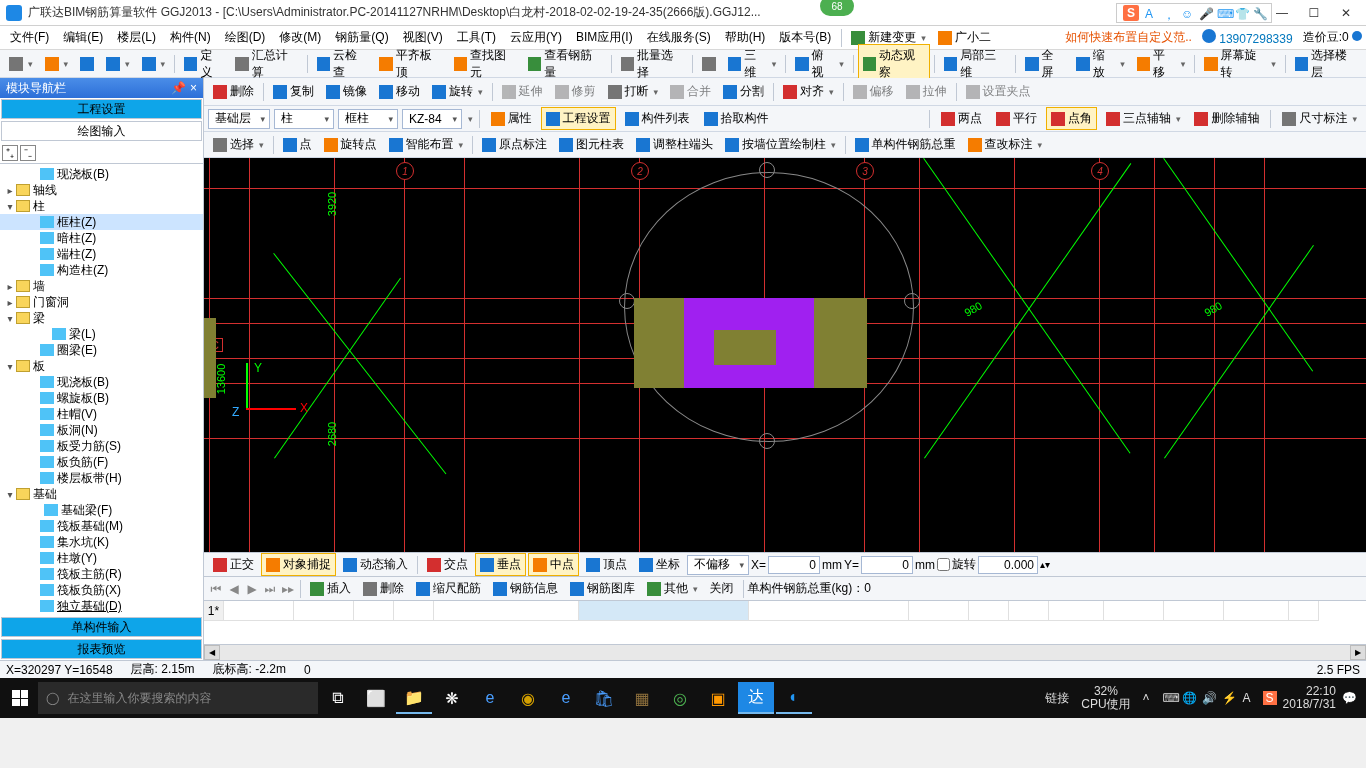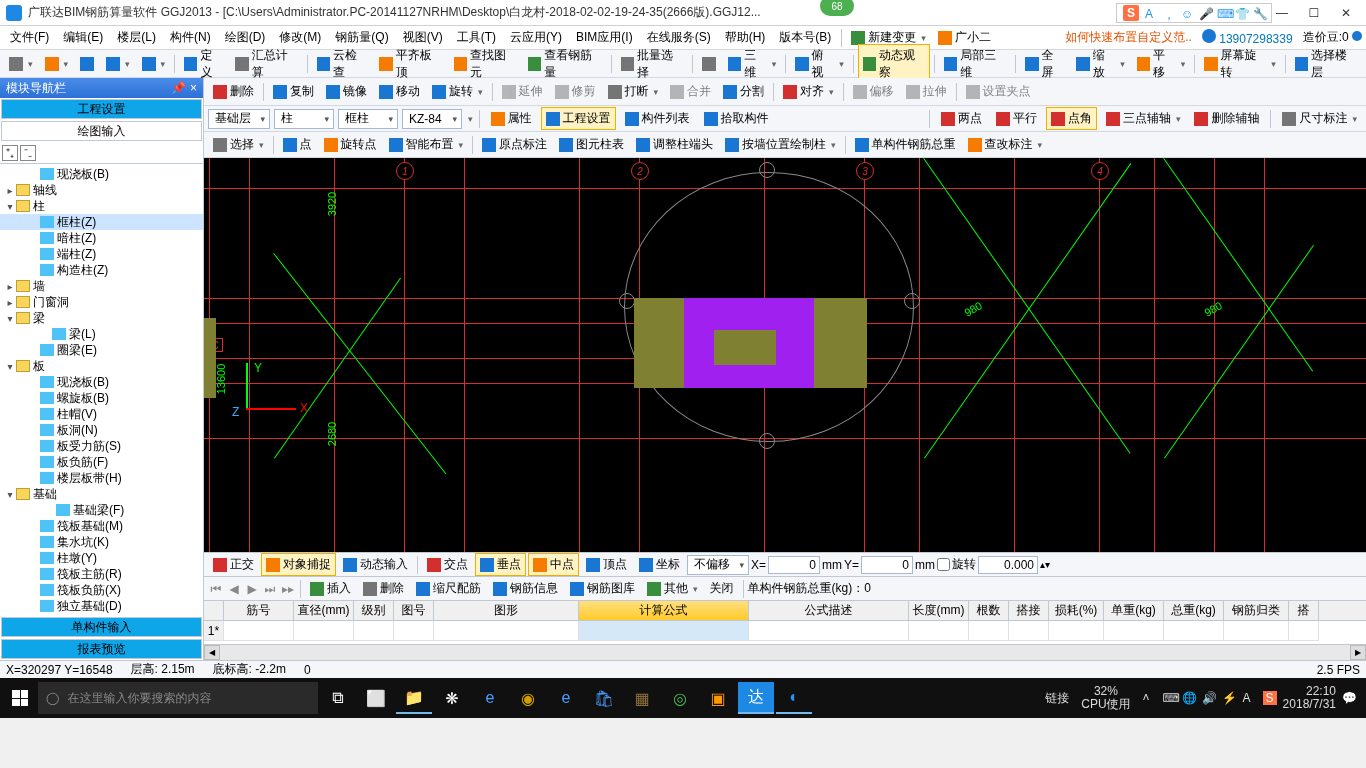--- a/index.html
+++ b/index.html
@@ -391,21 +391,21 @@
         <div class="tree-item" style="padding-left: 28px;">
           <span class="tree-toggle"></span>
           <span class="tree-icon node-icon"></span>
           <span>楼层板带(H)</span>
         </div>
         <div class="tree-item" style="padding-left: 4px;">
           <span class="tree-toggle">▾</span>
           <span class="tree-icon folder"></span>
           <span>基础</span>
         </div>
-        <div class="tree-item" style="padding-left: 44px;">
+        <div class="tree-item" style="padding-left: 32px;">
           <span class="tree-toggle"></span>
           <span class="tree-icon node-icon"></span>
           <span>基础梁(F)</span>
         </div>
         <div class="tree-item" style="padding-left: 28px;">
           <span class="tree-toggle"></span>
           <span class="tree-icon node-icon"></span>
           <span>筏板基础(M)</span>
         </div>
         <div class="tree-item" style="padding-left: 28px;">
@@ -421,21 +421,21 @@
         <div class="tree-item" style="padding-left: 28px;">
           <span class="tree-toggle"></span>
           <span class="tree-icon node-icon"></span>
           <span>筏板主筋(R)</span>
         </div>
         <div class="tree-item" style="padding-left: 28px;">
           <span class="tree-toggle"></span>
           <span class="tree-icon node-icon"></span>
           <span>筏板负筋(X)</span>
         </div>
-        <div class="tree-item" style="padding-left: 28px;">
+        <div class="tree-item" style="padding-left: 28px; text-decoration: underline;">
           <span class="tree-toggle"></span>
           <span class="tree-icon node-icon"></span>
           <span>独立基础(D)</span>
         </div>
         <div class="tree-item" style="padding-left: 28px;">
           <span class="tree-toggle"></span>
           <span>条形基础(T)</span>
         </div>
       </div>
     <div class="nav-tab">单构件输入</div>
@@ -761,38 +761,20 @@
           <span class="dd">▾</span>
         </span>
       <span class="tb-btn">
           <span>关闭</span>
         </span>
       <span class="tb-sep"></span>
       <span>单构件钢筋总重(kg)：0</span>
     </div>
 
     <div class="datatable">
-      <div class="dt-head" id="dthead">
-          <div class="cell" style="width: 20px;"></div>
-          <div class="cell" style="width: 70px;">筋号</div>
-          <div class="cell" style="width: 60px;">直径(mm)</div>
-          <div class="cell" style="width: 40px;">级别</div>
-          <div class="cell" style="width: 40px;">图号</div>
-          <div class="cell" style="width: 145px;">图形</div>
-          <div class="cell formula-head" style="width: 170px;">计算公式</div>
-          <div class="cell" style="width: 160px;">公式描述</div>
-          <div class="cell" style="width: 60px;">长度(mm)</div>
-          <div class="cell" style="width: 40px;">根数</div>
-          <div class="cell" style="width: 40px;">搭接</div>
-          <div class="cell" style="width: 55px;">损耗(%)</div>
-          <div class="cell" style="width: 60px;">单重(kg)</div>
-          <div class="cell" style="width: 60px;">总重(kg)</div>
-          <div class="cell" style="width: 65px;">钢筋归类</div>
-          <div class="cell" style="width: 30px;">搭</div>
-        </div>
       <div class="dt-row" id="dtrow1">
           <div class="cell row-marker" style="width: 20px;">1*</div>
           <div class="cell" style="width: 70px;"></div>
           <div class="cell" style="width: 60px;"></div>
           <div class="cell" style="width: 40px;"></div>
           <div class="cell" style="width: 40px;"></div>
           <div class="cell" style="width: 145px;"></div>
           <div class="cell formula-cell" style="width: 170px;"></div>
           <div class="cell" style="width: 160px;"></div>
           <div class="cell" style="width: 60px;"></div>

